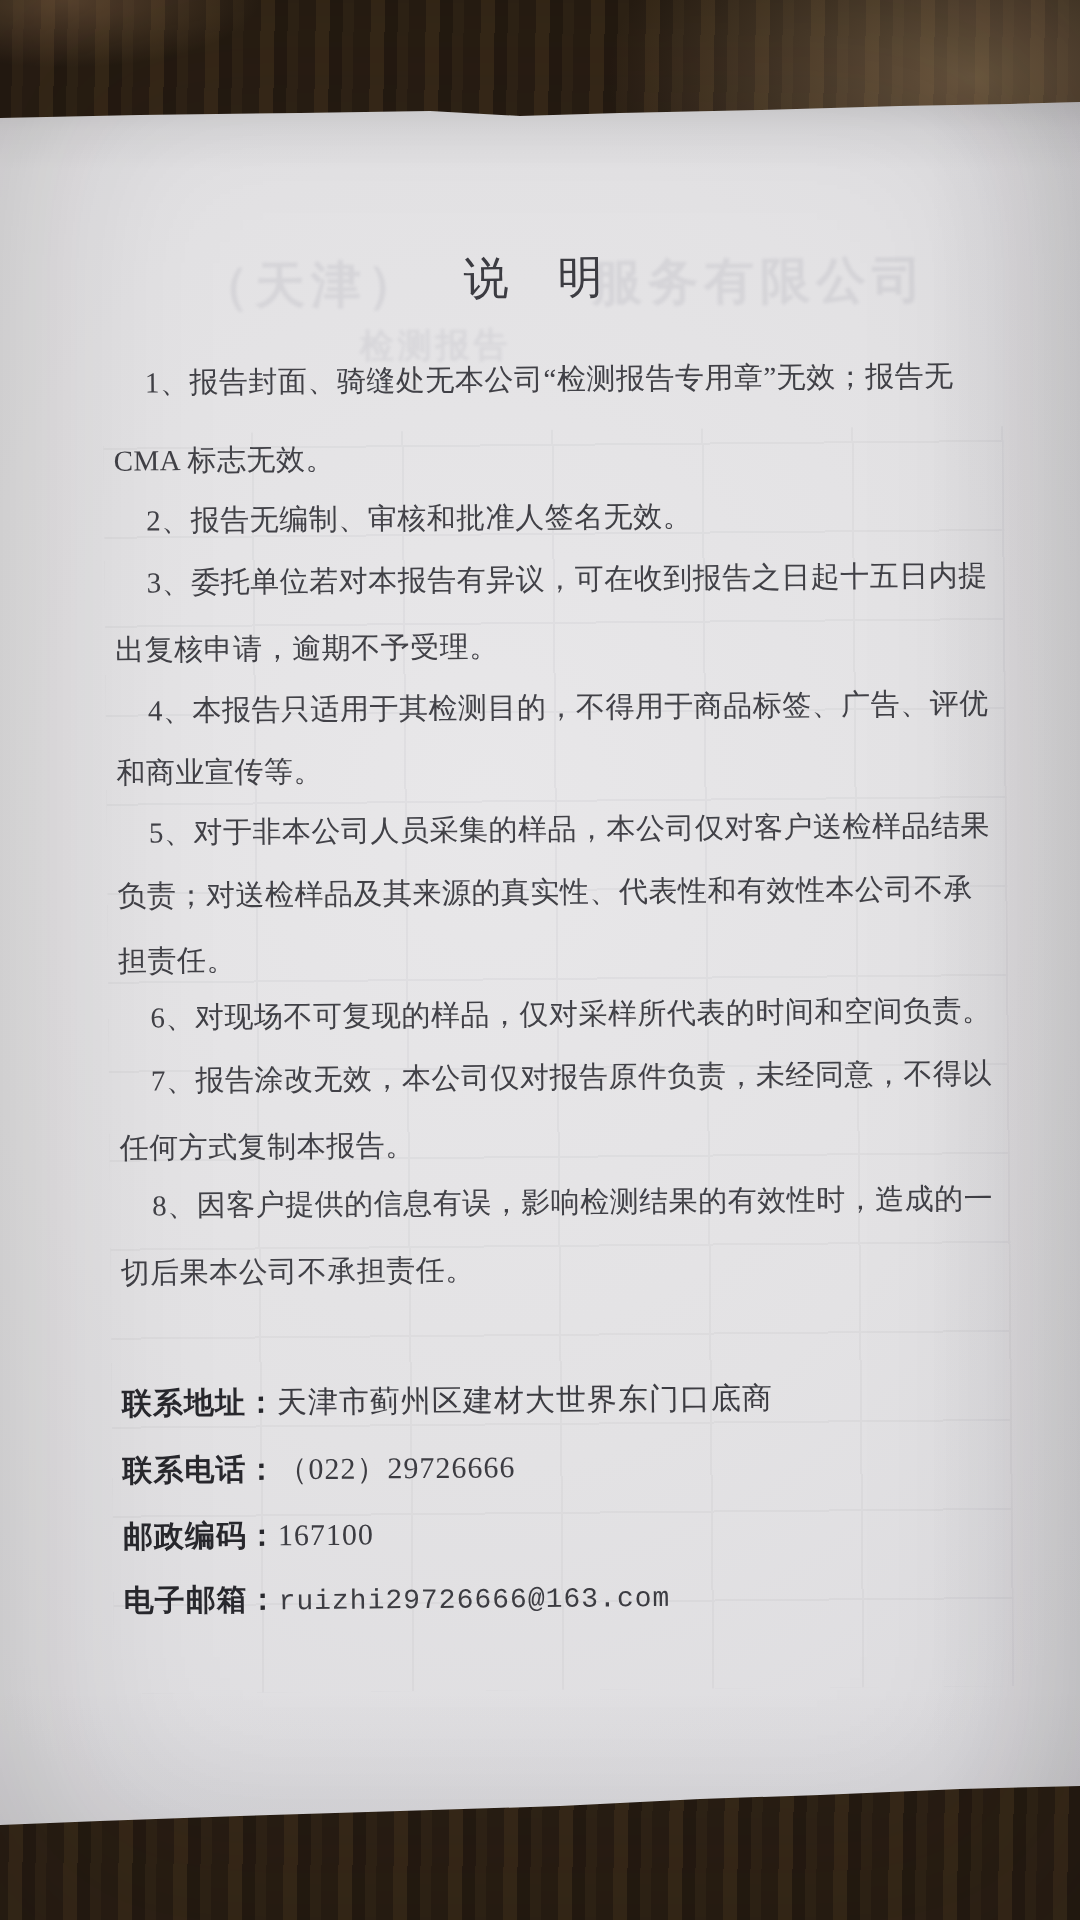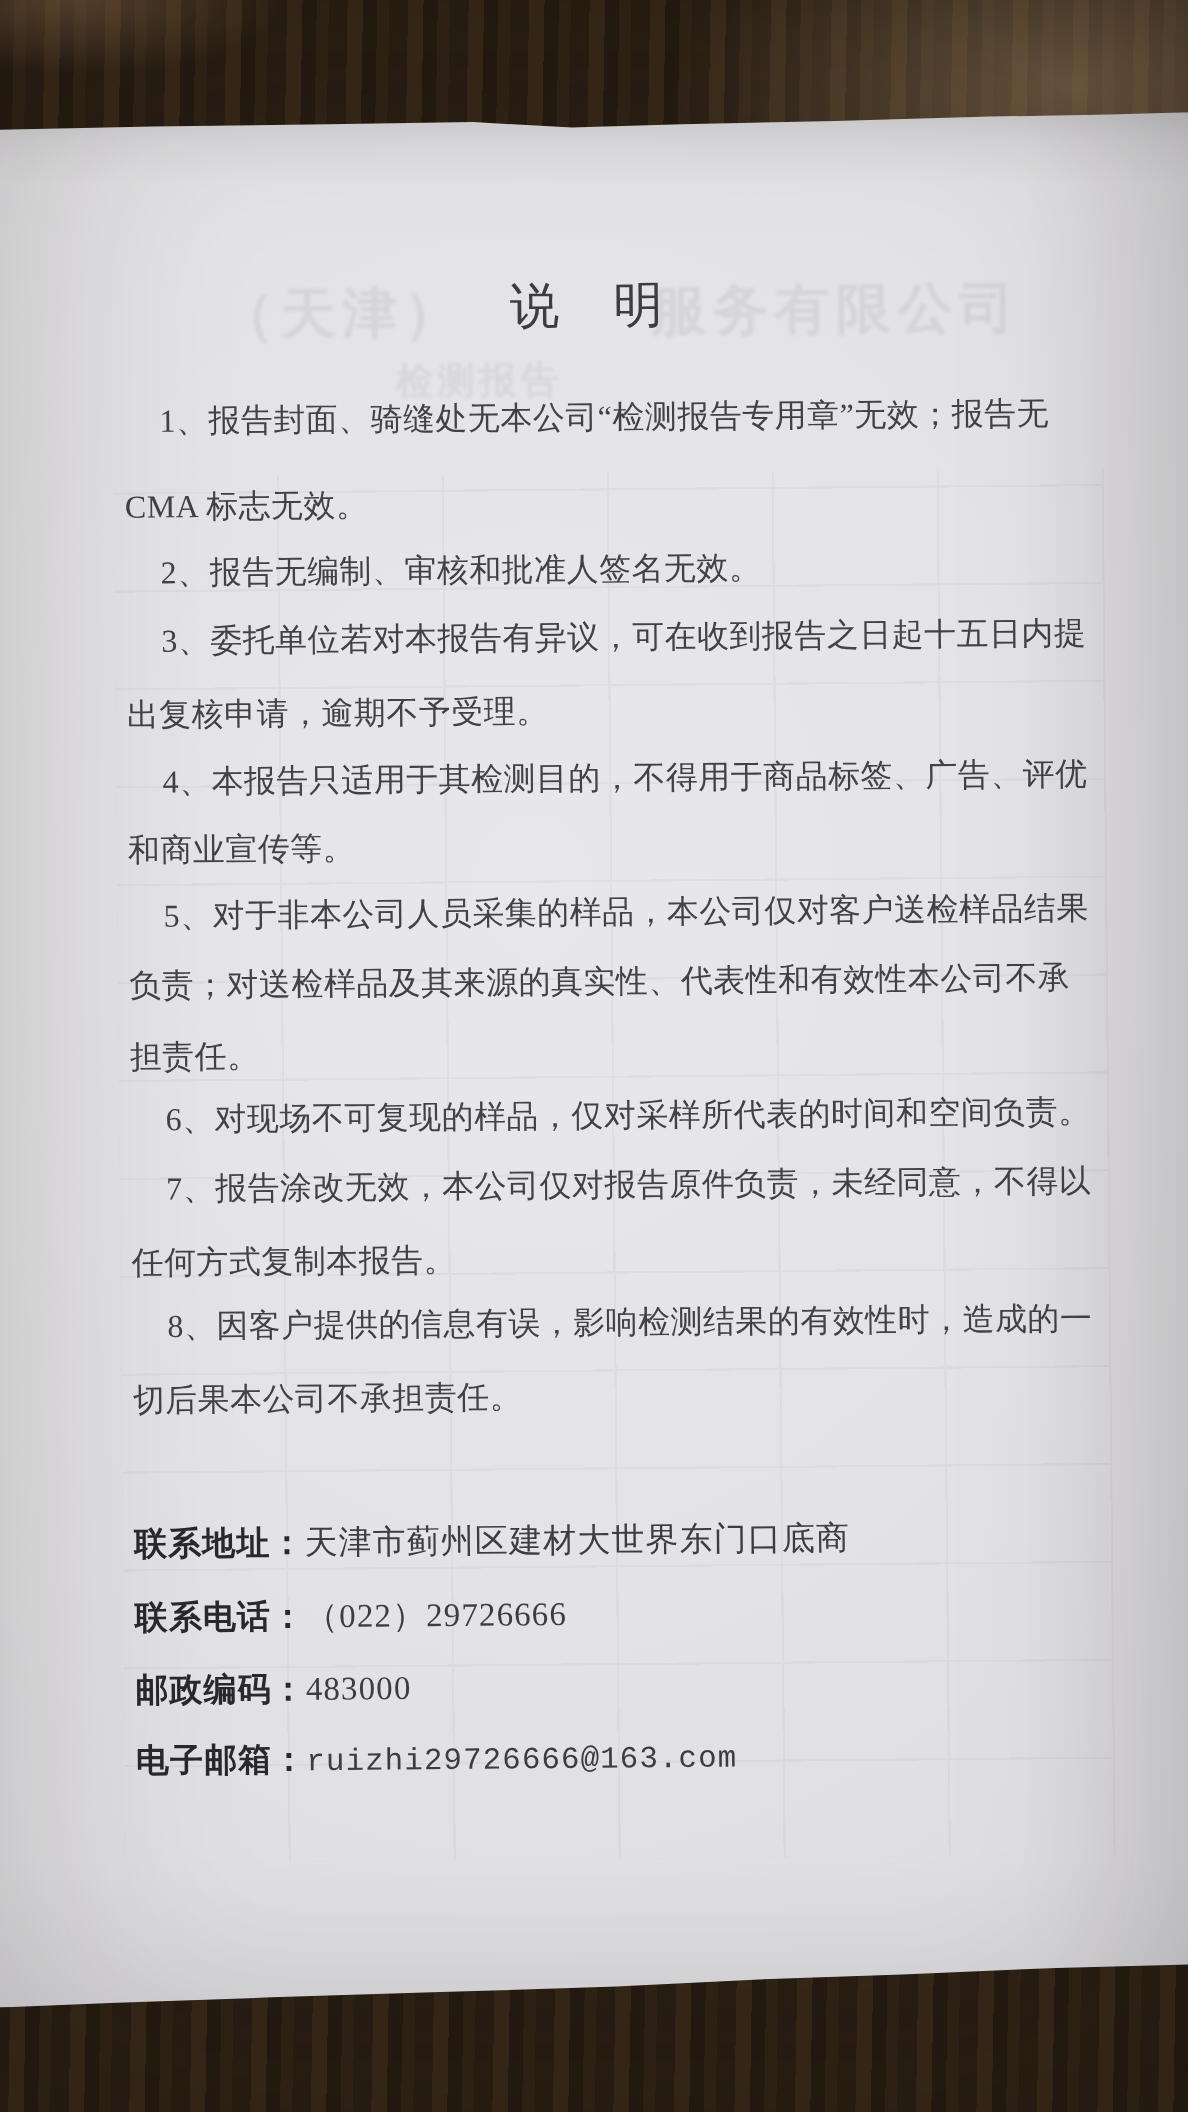--- a/index.html
+++ b/index.html
@@ -97,21 +97,21 @@
   <div class="line ind" style="top:1183px">8、因客户提供的信息有误，影响检测结果的有效性时，造成的一</div>
   <div class="line" style="top:1250px">切后果本公司不承担责任。</div>
 
   <div class="contact-row" style="top:1380px">
     <span class="contact-label">联系地址：</span><span class="contact-value">天津市蓟州区建材大世界东门口底商</span>
   </div>
   <div class="contact-row" style="top:1447px">
     <span class="contact-label">联系电话：</span><span class="contact-value">（022）29726666</span>
   </div>
   <div class="contact-row" style="top:1513px">
-    <span class="contact-label">邮政编码：</span><span class="contact-value">483000</span>
+    <span class="contact-label">邮政编码：</span><span class="contact-value">167100</span>
   </div>
   <div class="contact-row" style="top:1577px">
     <span class="contact-label">电子邮箱：</span><span class="contact-value mono">ruizhi29726666@163.com</span>
   </div>
 
 </div>
 
 <div class="vignette"></div>
 
 </body></html>

